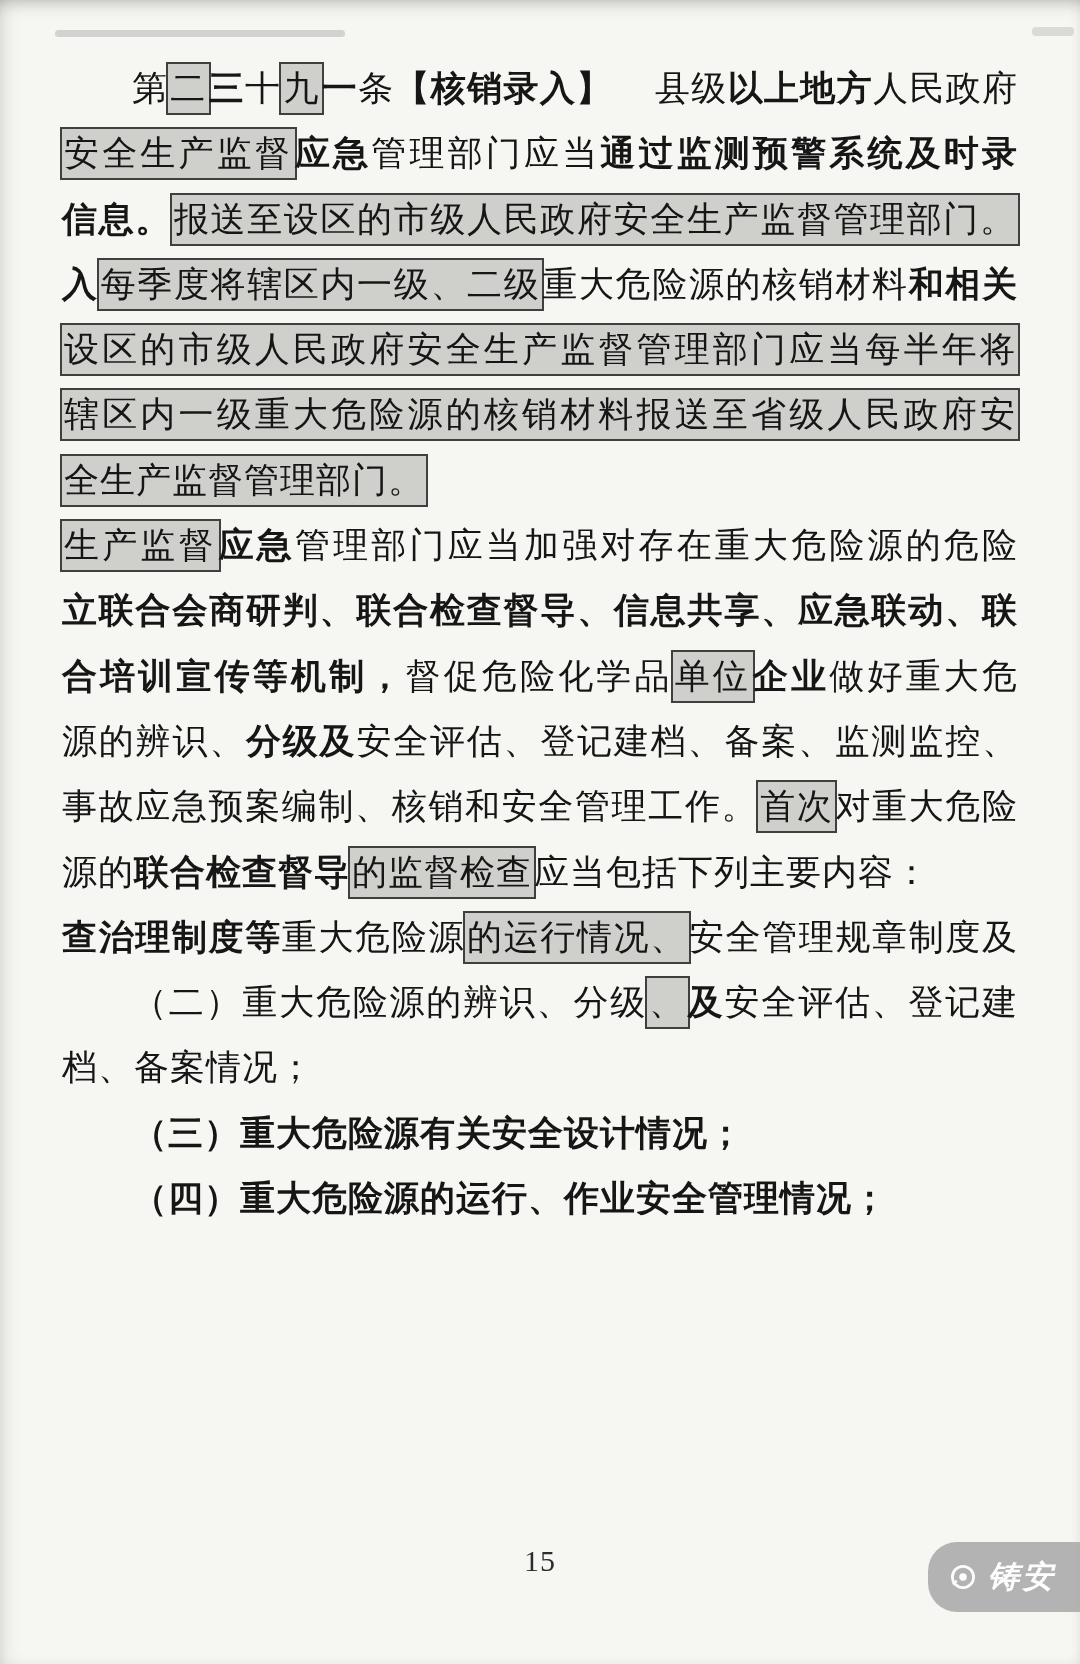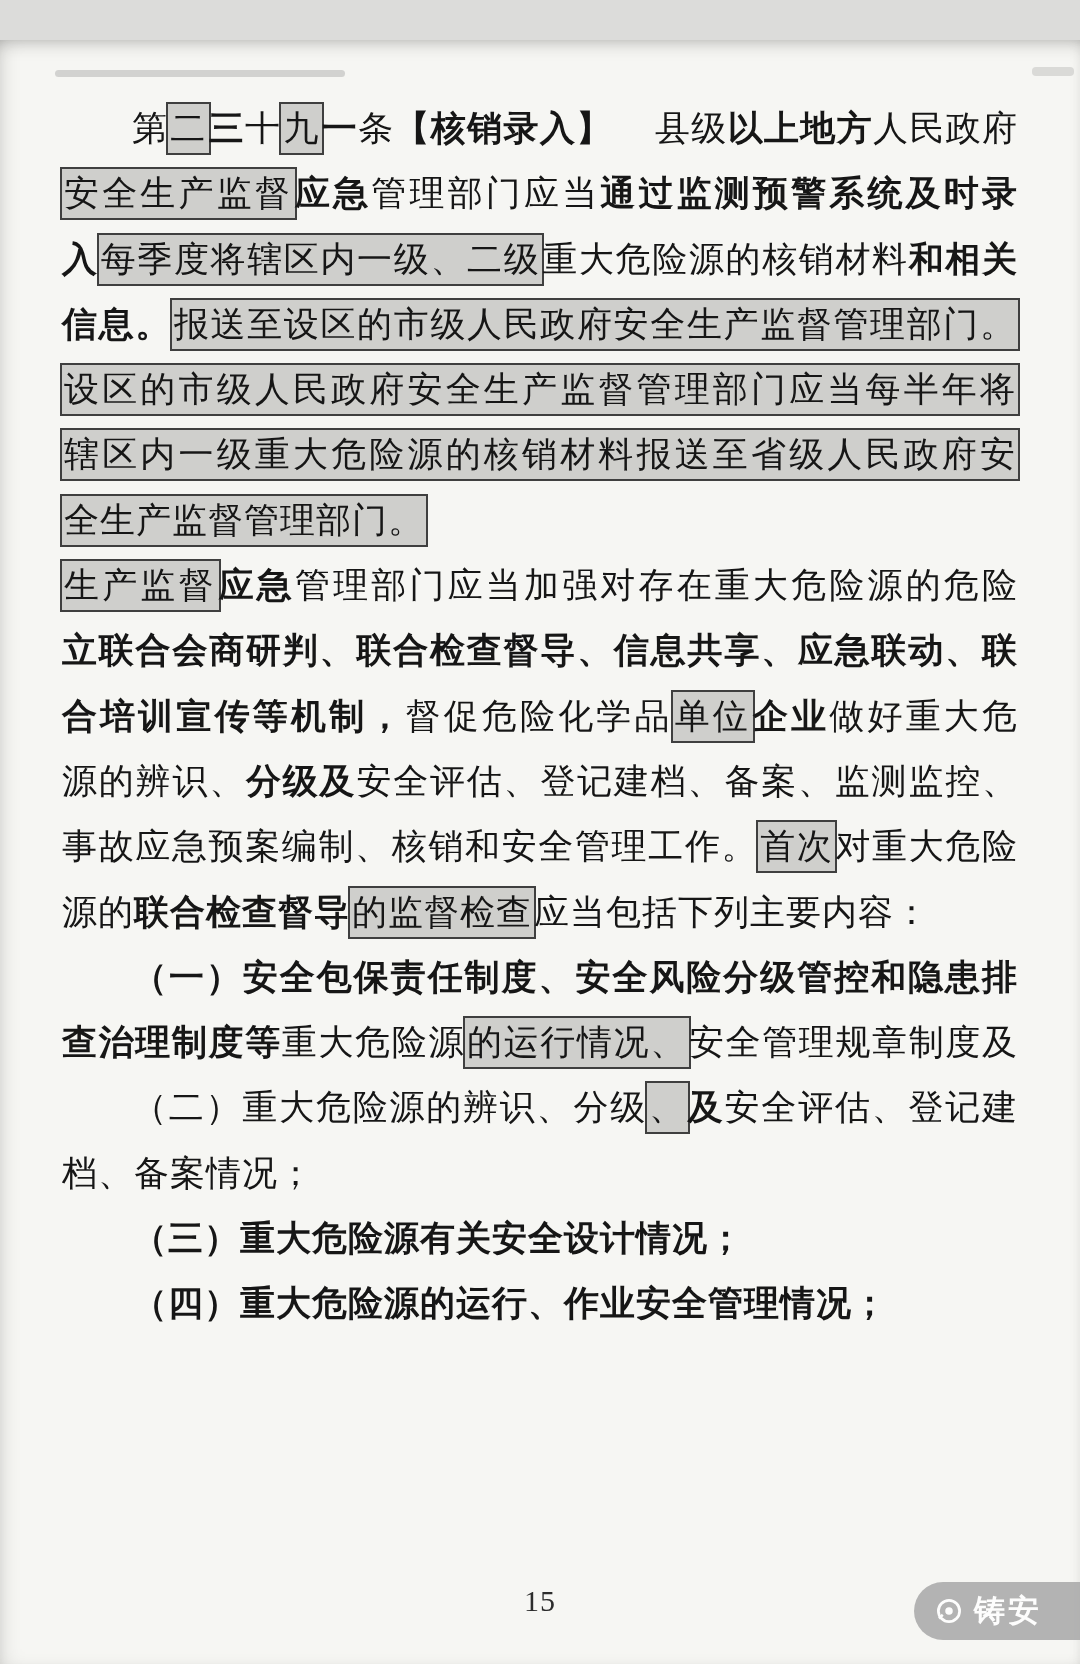--- a/index.html
+++ b/index.html
@@ -17,21 +17,20 @@
     position: relative;
     overflow: hidden;
   }
   .page {
     position: absolute;
     inset: 0;
     background: var(--page-bg);
     box-shadow: inset 10px 0 24px -14px rgba(0,0,0,.22),
                 inset 0 14px 20px -14px rgba(0,0,0,.28),
                 inset -6px 0 18px -12px rgba(0,0,0,.12);
-    margin-top: 40px;
   }
   .scan-streak-1 {
     position: absolute; left: 55px; top: 30px; width: 290px; height: 7px;
     background: #b5b5b3; opacity: .55; border-radius: 4px;
   }
   .scan-streak-2 {
     position: absolute; right: 6px; top: 27px; width: 42px; height: 9px;
     background: #bdbdbb; opacity: .5; border-radius: 4px;
   }
   .content {
@@ -69,57 +68,57 @@
     top: 1544px;
     text-align: center;
     font-size: 30px;
     color: #2c2c2c;
     letter-spacing: 1px;
   }
   .watermark-badge {
     position: absolute;
     right: 0;
     top: 1542px;
-    height: 58px;
+    height: 70px;
     display: flex;
     align-items: center;
     gap: 10px;
-    padding: 0 38px 0 20px;
+    padding: 0 24px 0 20px;
     background: var(--badge-bg);
     opacity: .85;
     border-radius: 29px 0 0 29px;
     color: #ffffff;
     font-size: 31px;
     font-weight: 700;
     letter-spacing: 3px;
+    font-style: italic;
   }
   .watermark-badge svg { display: block; }
 </style>
 </head>
 <body>
 
 <div class="page">
   <div class="scan-streak-1"></div>
   <div class="scan-streak-2"></div>
 
   <div class="content">
       <div class="line indent fill"><span class="seg seg-normal">第</span><span class="seg seg-box">二</span><span class="seg seg-bold">三</span><span class="seg seg-normal">十</span><span class="seg seg-box">九</span><span class="seg seg-bold">一</span><span class="seg seg-normal">条</span><span class="seg seg-bold">【核销录入】</span><span class="seg seg-gap"></span><span class="seg seg-normal">县级</span><span class="seg seg-bold">以上地方</span><span class="seg seg-normal">人民政府</span></div>
       <div class="line fill"><span class="seg seg-box">安全生产监督</span><span class="seg seg-bold">应急</span><span class="seg seg-normal">管理部门应当</span><span class="seg seg-bold">通过监测预警系统及时录</span></div>
+      <div class="line fill"><span class="seg seg-bold">信息。</span><span class="seg seg-box">报送至设区的市级人民政府安全生产监督管理部门。</span></div>
       <div class="line fill"><span class="seg seg-bold">入</span><span class="seg seg-box">每季度将辖区内一级、二级</span><span class="seg seg-normal">重大危险源的核销材料</span><span class="seg seg-bold">和相关</span></div>
-      <div class="line fill"><span class="seg seg-bold">信息。</span><span class="seg seg-box">报送至设区的市级人民政府安全生产监督管理部门。</span></div>
       <div class="line fill"><span class="seg seg-box">设区的市级人民政府安全生产监督管理部门应当每半年将</span></div>
       <div class="line fill"><span class="seg seg-box">辖区内一级重大危险源的核销材料报送至省级人民政府安</span></div>
       <div class="line"><span class="seg seg-box">全生产监督管理部门。</span></div>
       <div class="line fill"><span class="seg seg-box">生产监督</span><span class="seg seg-bold">应急</span><span class="seg seg-normal">管理部门应当加强对存在重大危险源的危险</span></div>
       <div class="line fill"><span class="seg seg-bold">立联合会商研判、联合检查督导、信息共享、应急联动、联</span></div>
       <div class="line fill"><span class="seg seg-bold">合培训宣传等机制，</span><span class="seg seg-normal">督促危险化学品</span><span class="seg seg-box">单位</span><span class="seg seg-bold">企业</span><span class="seg seg-normal">做好重大危</span></div>
       <div class="line fill"><span class="seg seg-normal">源的辨识、</span><span class="seg seg-bold">分级及</span><span class="seg seg-normal">安全评估、登记建档、备案、监测监控、</span></div>
       <div class="line fill"><span class="seg seg-normal">事故应急预案编制、核销和安全管理工作。</span><span class="seg seg-box">首次</span><span class="seg seg-normal">对重大危险</span></div>
       <div class="line"><span class="seg seg-normal">源的</span><span class="seg seg-bold">联合检查督导</span><span class="seg seg-box">的监督检查</span><span class="seg seg-normal">应当包括下列主要内容：</span></div>
-      <div class="line indent fill"><span class="seg seg-bold">（一）安全包保责任制度、安全风险分级管控和隐患排</span></div>
       <div class="line fill"><span class="seg seg-bold">查治理制度等</span><span class="seg seg-normal">重大危险源</span><span class="seg seg-box">的运行情况、</span><span class="seg seg-normal">安全管理规章制度及</span></div>
       <div class="line indent fill"><span class="seg seg-normal">（二）重大危险源的辨识、分级</span><span class="seg seg-box">、</span><span class="seg seg-bold">及</span><span class="seg seg-normal">安全评估、登记建</span></div>
       <div class="line"><span class="seg seg-normal">档、备案情况；</span></div>
       <div class="line indent"><span class="seg seg-bold">（三）重大危险源有关安全设计情况；</span></div>
       <div class="line indent"><span class="seg seg-bold">（四）重大危险源的运行、作业安全管理情况；</span></div>
     </div>
 
   <div class="page-number">15</div>
 
   <div class="watermark-badge">

